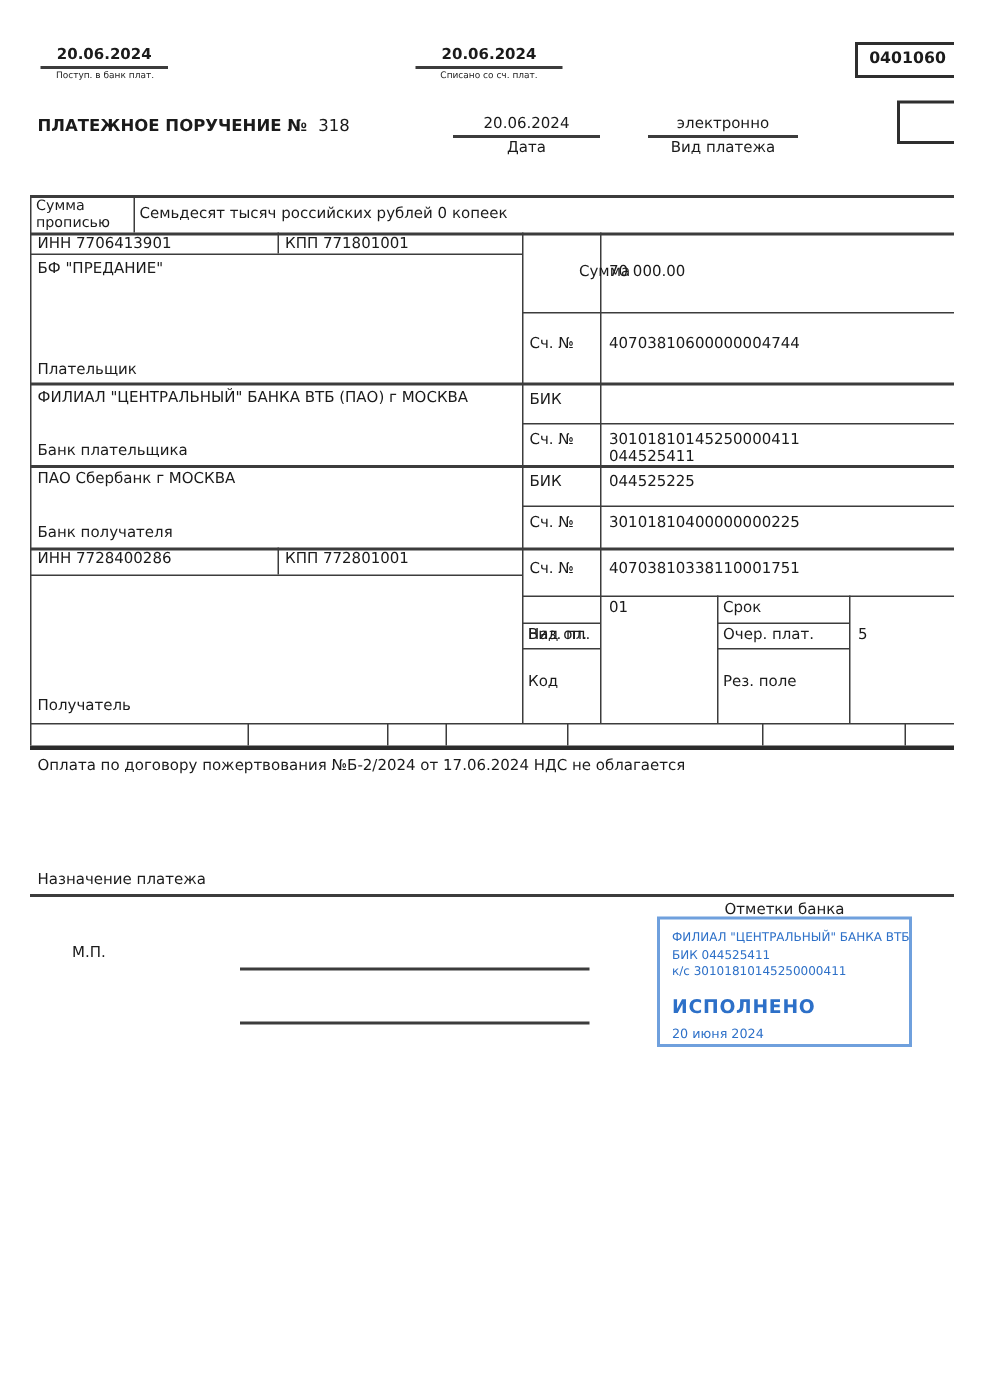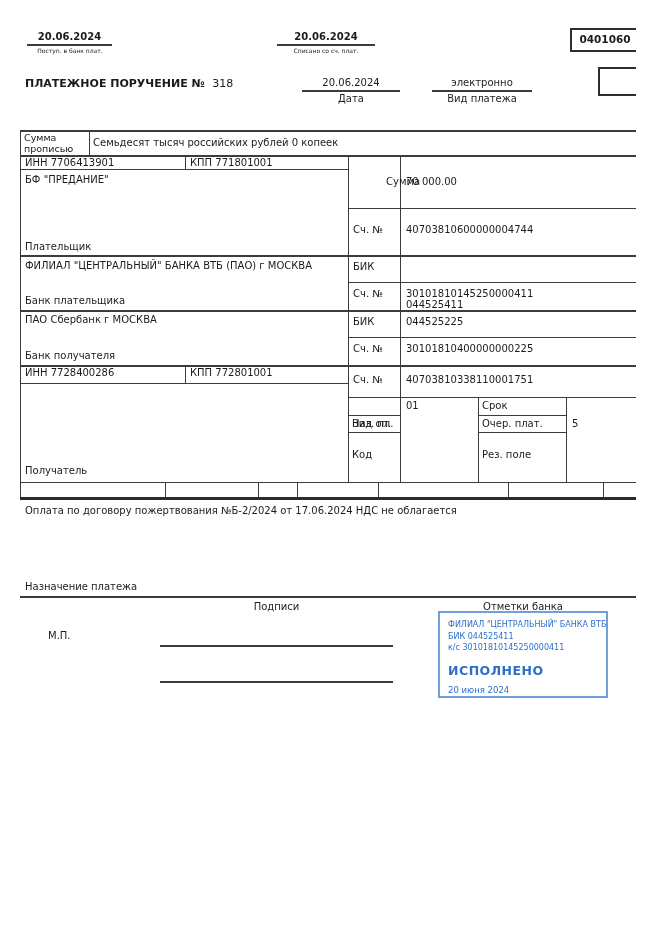--- a/index.html
+++ b/index.html
@@ -123,21 +123,20 @@
   <div class="t" style="left:352px;top:449px;">Код</div>
   <div class="t" style="left:482px;top:400px;">Срок</div>
   <div class="t" style="left:482px;top:418px;">Очер. плат.</div>
   <div class="t" style="left:572px;top:418px;">5</div>
   <div class="t" style="left:482px;top:449px;">Рез. поле</div>
 
   <div class="t" style="left:25px;top:505px;">Оплата по договору пожертвования №Б-2/2024 от 17.06.2024 НДС не облагается</div>
   <div class="t" style="left:25px;top:581px;">Назначение платежа</div>
   <div class="hl" style="left:20px;top:596px;width:620px;height:2px;"></div>
 
-  <div class="t c" style="left:160px;top:601px;width:233px;">Подписи</div>
   <div class="t c" style="left:438px;top:601px;width:170px;">Отметки банка</div>
   <div class="t" style="left:48px;top:630px;">М.П.</div>
   <div class="hl" style="left:160px;top:645px;width:233px;height:2px;"></div>
   <div class="hl" style="left:160px;top:681px;width:233px;height:2px;"></div>
 
   <div id="stamp" style="border-color: rgb(111, 160, 221); color: rgb(45, 112, 200);">
     <div class="s-line">ФИЛИАЛ "ЦЕНТРАЛЬНЫЙ" БАНКА ВТБ</div>
     <div class="s-line">БИК 044525411</div>
     <div class="s-line">к/с 30101810145250000411</div>
     <div class="s-status">ИСПОЛНЕНО</div>

